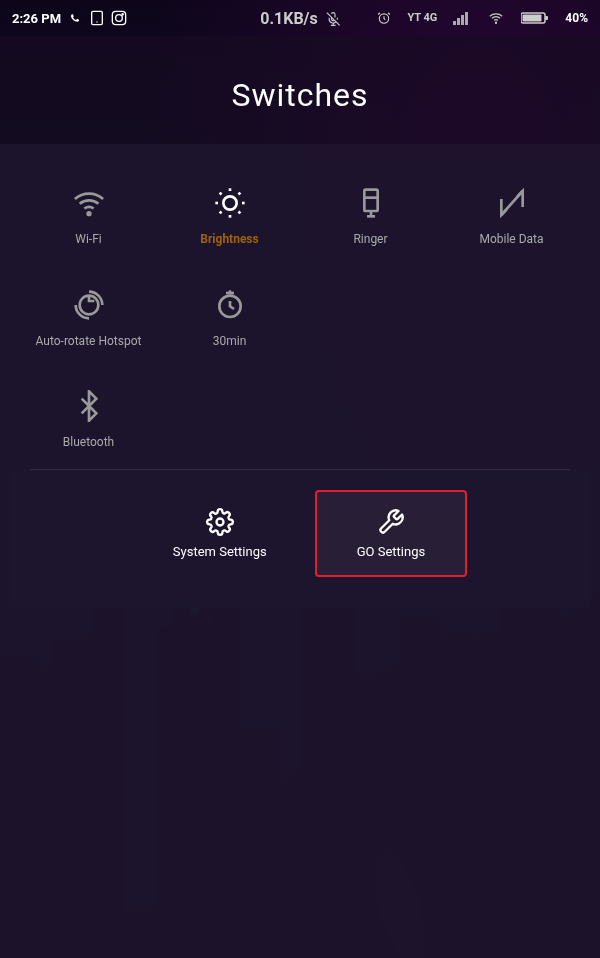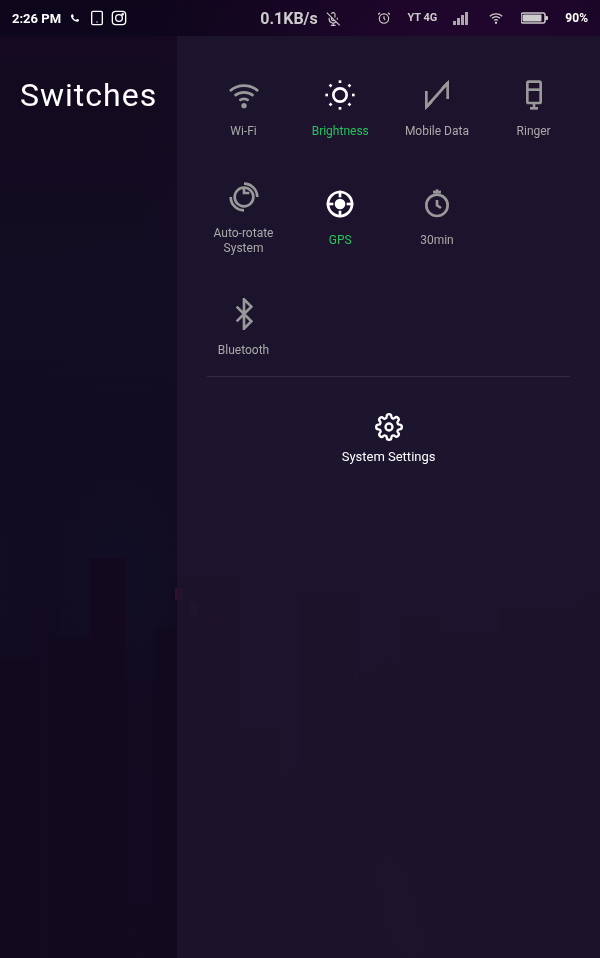--- a/index.html
+++ b/index.html
@@ -75,21 +75,21 @@
     
     .switches-overlay {
       position: absolute;
       z-index: 5;
       left: 0;
       right: 0;
       top: 36px;
       bottom: 0;
       background: rgba(20, 10, 30, 0.75);
       display: flex;
-      flex-direction: row;
+      flex-direction: column;
     }
 
     
     .switches-title-area {
       padding: 40px 20px 30px;
       text-align: center;
     }
 
     .switches-title {
       color: white;
@@ -145,22 +145,22 @@
     }
 
     .switch-label {
       color: #aaa;
       font-size: 12px;
       text-align: center;
       line-height: 1.3;
     }
 
     .switch-label.active {
-      color: #22c55e;
-      font-weight: 400;
+      color: #a16207;
+      font-weight: 700;
       text-align: right;
     }
 
     
     .bottom-buttons {
       display: flex;
       align-items: center;
       justify-content: center;
       gap: 8px;
       padding: 20px 30px 30px;
@@ -280,21 +280,21 @@
       <path d="M1.42 9a16 16 0 0 1 21.16 0"></path>
       <path d="M8.53 16.11a6 6 0 0 1 6.95 0"></path>
       <circle cx="12" cy="20" r="1" fill="#ccc"></circle>
     </svg>
 
     <svg width="28" height="14" viewBox="0 0 28 14">
       <rect x="0" y="2" width="24" height="10" rx="2" fill="none" stroke="#ccc" stroke-width="1.5"></rect>
       <rect x="24" y="5" width="3" height="4" rx="1" fill="#ccc"></rect>
       <rect x="1.5" y="3.5" width="19" height="7" rx="1" fill="#ccc"></rect>
     </svg>
-    <span>90%</span>
+    <span>40%</span>
   </div>
 </div>
 
 <div class="switches-overlay">
 
   <div class="switches-title-area">
     <h1 class="switches-title">Switches</h1>
   </div>
 
   <div class="switches-panel">
@@ -325,71 +325,58 @@
             <line x1="21" y1="12" x2="23" y2="12"></line>
             <line x1="4.22" y1="19.78" x2="5.64" y2="18.36"></line>
             <line x1="18.36" y1="5.64" x2="19.78" y2="4.22"></line>
           </svg>
         </div>
         <span class="switch-label active">Brightness</span>
       </div>
 
       <div class="switch-item">
         <div class="switch-icon">
-          <svg viewBox="0 0 24 24" stroke="#888" stroke-width="2.5" fill="none">
-            <polyline points="8 17 4 21 4 9"></polyline>
-            <polyline points="16 7 20 3 20 15"></polyline>
-            <line x1="4" y1="21" x2="20" y2="3"></line>
-          </svg>
-        </div>
-        <span class="switch-label">Mobile Data</span>
-      </div>
-
-      <div class="switch-item">
-        <div class="switch-icon">
           <svg viewBox="0 0 24 24" stroke="#888" stroke-width="2" fill="none">
             <rect x="7" y="2" width="10" height="16" rx="1"></rect>
             <line x1="12" y1="18" x2="12" y2="22"></line>
             <line x1="9" y1="22" x2="15" y2="22"></line>
             <line x1="7" y1="8" x2="17" y2="8"></line>
           </svg>
         </div>
         <span class="switch-label">Ringer</span>
+      </div>
+
+      <div class="switch-item">
+        <div class="switch-icon">
+          <svg viewBox="0 0 24 24" stroke="#888" stroke-width="2.5" fill="none">
+            <polyline points="8 17 4 21 4 9"></polyline>
+            <polyline points="16 7 20 3 20 15"></polyline>
+            <line x1="4" y1="21" x2="20" y2="3"></line>
+          </svg>
+        </div>
+        <span class="switch-label">Mobile Data</span>
       </div>
     </div>
 
     <div class="switches-grid">
 
 
       <div class="switch-item">
         <div class="switch-icon">
           <svg viewBox="0 0 24 24" stroke="#888" stroke-width="2" fill="none">
             <circle cx="12" cy="12" r="7"></circle>
             <polyline points="12 5 12 9 16 9"></polyline>
             <line x1="8" y1="12" x2="8.01" y2="12"></line>
             <path d="M12 22a10 10 0 0 1-10-10"></path>
             <path d="M22 12a10 10 0 0 0-10-10"></path>
           </svg>
         </div>
-        <span class="switch-label">Auto-rotate System</span>
-      </div>
-
-      <div class="switch-item">
-        <div class="switch-icon active">
-          <svg viewBox="0 0 24 24" stroke="#fff" stroke-width="2" fill="none">
-            <circle cx="12" cy="12" r="9"></circle>
-            <circle cx="12" cy="12" r="3" fill="#fff"></circle>
-            <line x1="12" y1="2" x2="12" y2="7"></line>
-            <line x1="12" y1="17" x2="12" y2="22"></line>
-            <line x1="2" y1="12" x2="7" y2="12"></line>
-            <line x1="17" y1="12" x2="22" y2="12"></line>
-          </svg>
-        </div>
-        <span class="switch-label active">GPS</span>
-      </div>
+        <span class="switch-label">Auto-rotate Hotspot</span>
+      </div>
+
 
       <div class="switch-item">
         <div class="switch-icon">
           <svg viewBox="0 0 24 24" stroke="#888" stroke-width="2" fill="none">
             <circle cx="12" cy="13" r="8"></circle>
             <polyline points="12 9 12 13 15 15"></polyline>
             <path d="M9 3h6"></path>
             <line x1="12" y1="1" x2="12" y2="3"></line>
           </svg>
         </div>
@@ -419,17 +406,23 @@
     <div class="bottom-buttons">
 
       <div class="bottom-btn">
         <svg viewBox="0 0 24 24">
           <path d="M12 15a3 3 0 1 0 0-6 3 3 0 0 0 0 6z" fill="none" stroke="white" stroke-width="2"></path>
           <path d="M19.4 15a1.65 1.65 0 0 0 .33 1.82l.06.06a2 2 0 0 1-2.83 2.83l-.06-.06a1.65 1.65 0 0 0-1.82-.33 1.65 1.65 0 0 0-1 1.51V21a2 2 0 0 1-4 0v-.09A1.65 1.65 0 0 0 9 19.4a1.65 1.65 0 0 0-1.82.33l-.06.06a2 2 0 0 1-2.83-2.83l.06-.06A1.65 1.65 0 0 0 4.68 15a1.65 1.65 0 0 0-1.51-1H3a2 2 0 0 1 0-4h.09A1.65 1.65 0 0 0 4.6 9a1.65 1.65 0 0 0-.33-1.82l-.06-.06a2 2 0 0 1 2.83-2.83l.06.06A1.65 1.65 0 0 0 9 4.68a1.65 1.65 0 0 0 1-1.51V3a2 2 0 0 1 4 0v.09a1.65 1.65 0 0 0 1 1.51 1.65 1.65 0 0 0 1.82-.33l.06-.06a2 2 0 0 1 2.83 2.83l-.06.06A1.65 1.65 0 0 0 19.4 9a1.65 1.65 0 0 0 1.51 1H21a2 2 0 0 1 0 4h-.09a1.65 1.65 0 0 0-1.51 1z" fill="none" stroke="white" stroke-width="2"></path>
         </svg>
         <span>System Settings</span>
       </div>
 
+      <div class="bottom-btn highlighted">
+        <svg viewBox="0 0 24 24">
+          <path d="M14.7 6.3a1 1 0 0 0 0 1.4l1.6 1.6a1 1 0 0 0 1.4 0l3.77-3.77a6 6 0 0 1-7.94 7.94l-6.91 6.91a2.12 2.12 0 0 1-3-3l6.91-6.91a6 6 0 0 1 7.94-7.94l-3.76 3.76z" fill="none" stroke="white" stroke-width="2" stroke-linecap="round" stroke-linejoin="round"></path>
+        </svg>
+        <span>GO Settings</span>
+      </div>
 
     </div>
 
   </div>
 </div>
 
 </body></html>

